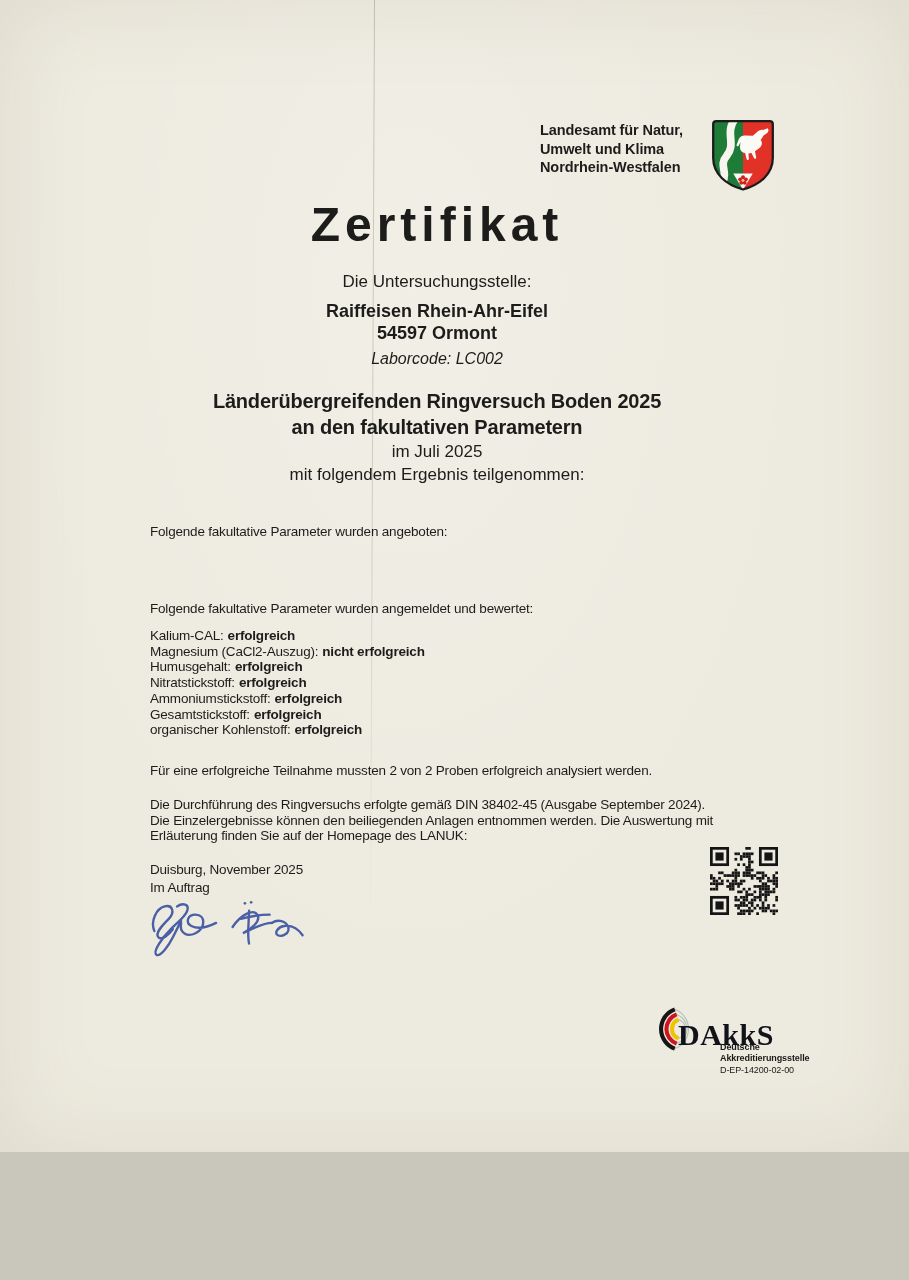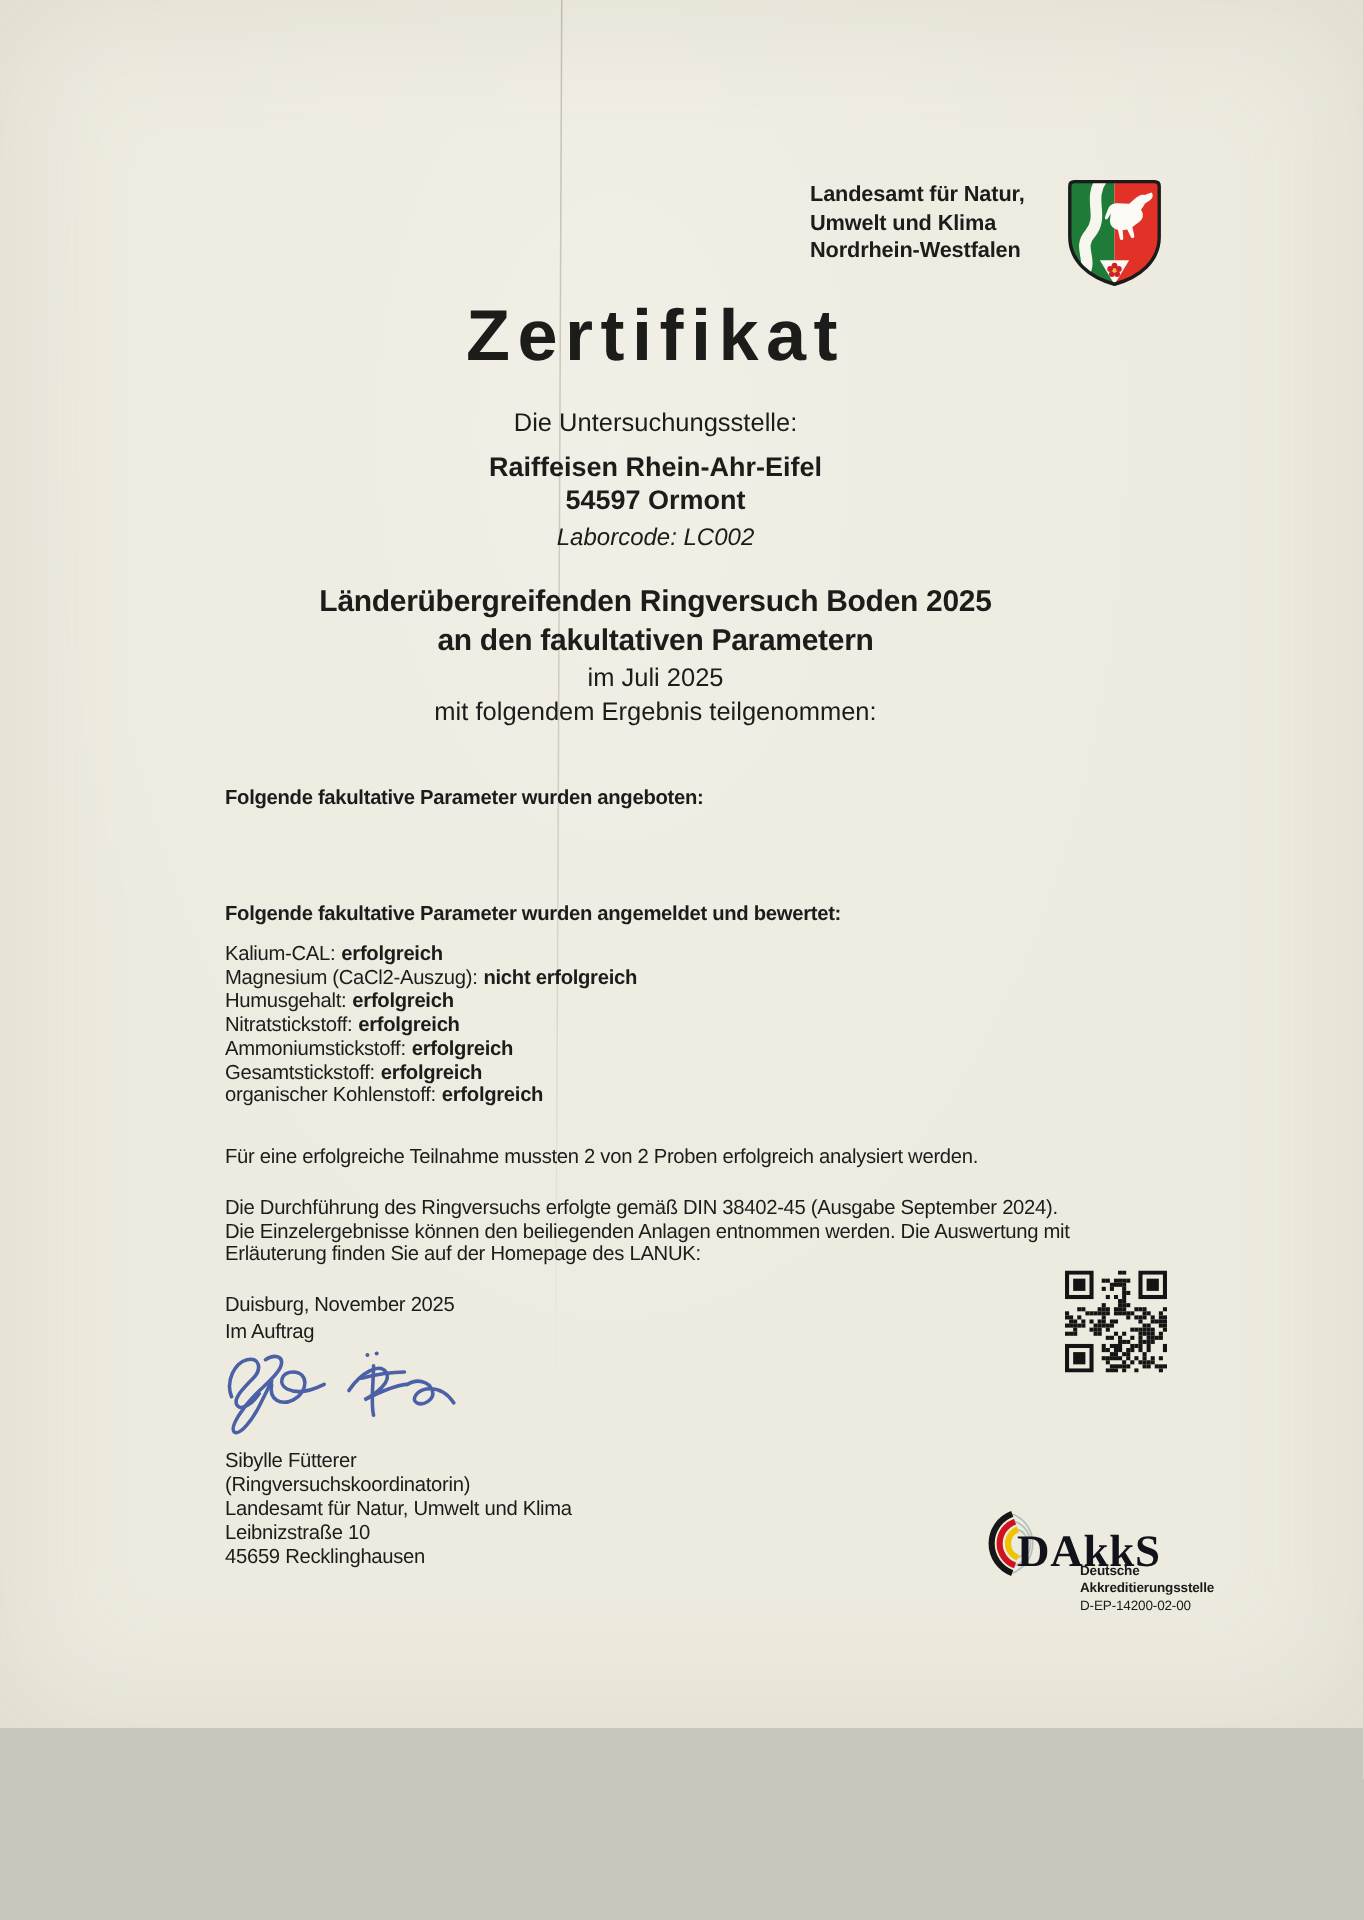--- a/index.html
+++ b/index.html
@@ -28,21 +28,21 @@
   .intro{top:272px;font-size:17px;}
   .nameblk{top:300px;font-size:18px;font-weight:bold;line-height:22px;}
   .labcode{top:350px;font-size:16px;font-style:italic;}
   .statement{top:388px;}
   .st-pre{font-size:17px;line-height:21px;}
   .st-bold{font-size:20px;font-weight:bold;line-height:26px;letter-spacing:-0.2px;}
   .st-date{font-size:17px;line-height:24px;}
   .st-post{font-size:17px;line-height:21px;}
   
   .lsec{position:absolute;left:150px;font-size:13.5px;letter-spacing:-0.2px;}
-  .h-bold{font-weight:bold;white-space:nowrap;}
+  .h-bold{font-weight:normal;white-space:nowrap;}
   .offered{top:524px;}
   .offered .body{margin-top:9px;line-height:15.6px;}
   .offered .body div{white-space:nowrap;}
   .evaluated{top:601px;}
   .results{margin-top:12px;line-height:15.7px;}
   .results .row{white-space:nowrap;}
   .results b{margin-left:4px;}
   .para1{top:763px;white-space:nowrap;}
   .para2{top:797px;line-height:15.6px;}
   .para2 div{white-space:nowrap;}
@@ -355,27 +355,20 @@
           <rect x="48.6" y="0" width="18.900000000000002" height="18.900000000000002"></rect>
           <rect x="51.300000000000004" y="2.7" width="13.5" height="13.5" fill="#edeadf"></rect>
           <rect x="54" y="5.4" width="8.100000000000001" height="8.100000000000001" fill="#141414"></rect>
           <rect x="0" y="48.6" width="18.900000000000002" height="18.900000000000002"></rect>
           <rect x="2.7" y="51.300000000000004" width="13.5" height="13.5" fill="#edeadf"></rect>
           <rect x="5.4" y="54" width="8.100000000000001" height="8.100000000000001" fill="#141414"></rect>
         </g>
       </svg>
   </div>
 
-  <div class="lsec address">
-    <div>Sibylle Fütterer</div>
-    <div>(Ringversuchskoordinatorin)</div>
-    <div>Landesamt für Natur, Umwelt und Klima</div>
-    <div>Leibnizstraße 10</div>
-    <div>45659 Recklinghausen</div>
-  </div>
 
   <div class="dakks">
     <svg class="dakks-arcs" width="54" height="52" viewBox="0 0 54 52" aria-hidden="true">
       <g fill="none">
         <path d="M18.8,6.3 A21,21 0 0 1 18.8,45.7" stroke="#b3bfba" stroke-width="1.1"></path>
         <path d="M20.7,11.4 A15.5,15.5 0 0 1 20.7,40.6" stroke="#b3bfba" stroke-width="1.1"></path>
         <path d="M22.6,16.6 A10,10 0 0 1 22.6,35.4" stroke="#b3bfba" stroke-width="1.1"></path>
         <path d="M18.8,6.3 A21,21 0 0 0 18.8,45.7" stroke="#161616" stroke-width="4.1"></path>
         <path d="M20.7,11.4 A15.5,15.5 0 0 0 20.7,40.6" stroke="#cf1420" stroke-width="4.1"></path>
         <path d="M22.6,16.6 A10,10 0 0 0 22.6,35.4" stroke="#eec400" stroke-width="4.1"></path>

